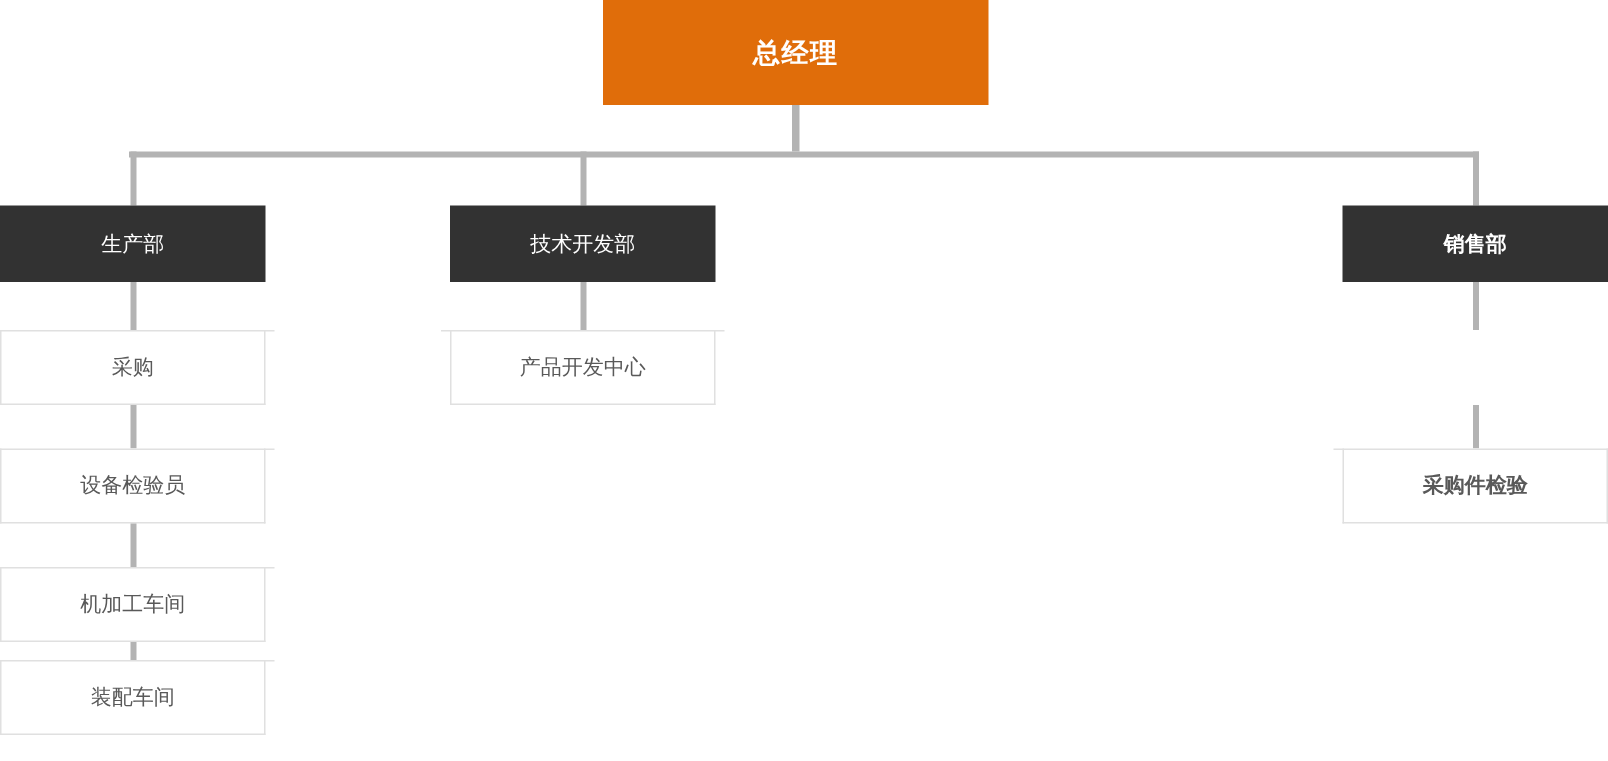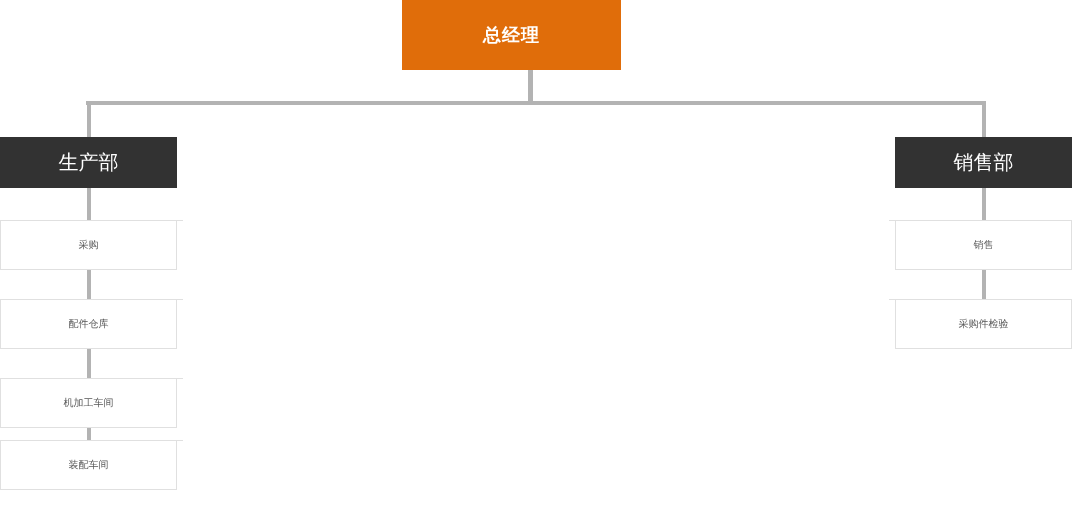--- a/index.html
+++ b/index.html
@@ -17,72 +17,72 @@
     position: relative;
     width: 1072px;
     height: 507px;
     background: #ffffff;
     overflow: hidden;
   }
 
   
   .root-node {
     position: absolute;
-    left: 402px; top: 0; width: 219px; height: 70px;
+    left: 402px; top: 0; width: 257px; height: 70px;
     background: var(--root-bg);
     color: #ffffff;
     font-size: 18px;
     font-weight: bold;
     display: flex; align-items: center; justify-content: center;
     letter-spacing: 1px;
   }
 
   
   .conn { position: absolute; background: var(--connector); }
   .conn-root-stub { left: 528px; top: 70px; width: 5px; height: 31px; }
   .conn-hline    { left: 86px;  top: 101px; width: 900px; height: 4px; }
 
   
   .col { position: absolute; top: 0; width: 177px; height: 507px; }
   .col-1 { left: 0; }
   .col-2 { left: 300px; }
   .col-3 { left: 597px; }
-  .col-4 { left: 895px; }
+  .col-4 { left: 895px; font-weight: bold; }
 
   .col .stub {
     position: absolute;
     left: calc(50% - 2px);
     width: 4px;
     background: var(--connector);
   }
   .stub-dept { top: 101px; height: 36px; }
   .stub-r1 { top: 188px; height: 32px; }
   .stub-r2 { top: 270px; height: 29px; }
   .stub-r3 { top: 349px; height: 29px; }
   .stub-r4 { top: 428px; height: 28px; }
 
   
   .dept-node {
     position: absolute;
     left: 0; top: 137px; width: 177px; height: 51px;
     background: var(--dept-bg);
     color: #ffffff;
-    font-size: 20px;
+    font-size: 14px;
     display: flex; align-items: center; justify-content: center;
   }
 
   
   .child-node {
     position: absolute;
     left: 0; width: 177px; height: 50px;
     background: #ffffff;
     border: 1px solid var(--border);
     border-top: none;
     color: var(--node-text);
-    font-size: 10px;
+    font-size: 14px;
     display: flex; align-items: center; justify-content: center;
   }
   .row-1 { top: 220px; }
   .row-2 { top: 299px; }
   .row-3 { top: 378px; }
   .row-4 { top: 440px; }
 
   .topline {
     position: absolute;
     top: 0; left: -7px; right: -7px; height: 1px;
@@ -105,47 +105,53 @@
 
     <div class="stub stub-r1"></div>
     <div class="child-node row-1">
       <span class="topline"></span>
       <span>采购</span>
     </div>
 
     <div class="stub stub-r2"></div>
     <div class="child-node row-2">
       <span class="topline"></span>
-      <span>配件仓库</span>
+      <span>设备检验员</span>
     </div>
 
     <div class="stub stub-r3"></div>
     <div class="child-node row-3">
       <span class="topline"></span>
       <span>机加工车间</span>
     </div>
 
     <div class="stub stub-r4"></div>
     <div class="child-node row-4">
       <span class="topline"></span>
       <span>装配车间</span>
     </div>
   </div>
 
+  <div class="col col-2">
+    <div class="stub stub-dept"></div>
+    <div class="dept-node">技术开发部</div>
+
+    <div class="stub stub-r1"></div>
+    <div class="child-node row-1">
+      <span class="topline"></span>
+      <span>产品开发中心</span>
+    </div>
+  </div>
 
 
   <div class="col col-4">
     <div class="stub stub-dept"></div>
     <div class="dept-node">销售部</div>
 
     <div class="stub stub-r1"></div>
-    <div class="child-node row-1">
-      <span class="topline"></span>
-      <span>销售</span>
-    </div>
 
     <div class="stub stub-r2"></div>
     <div class="child-node row-2">
       <span class="topline"></span>
       <span>采购件检验</span>
     </div>
   </div>
 
 </div>
 

